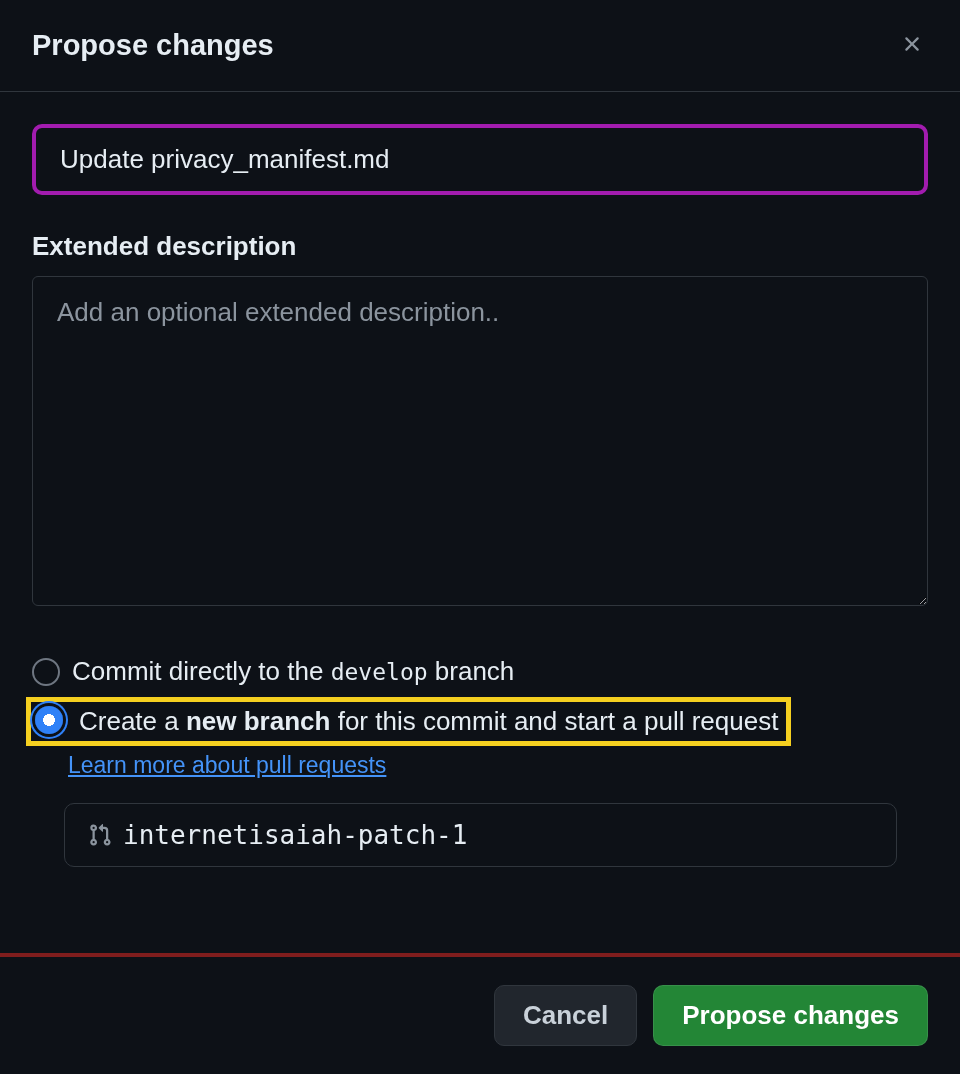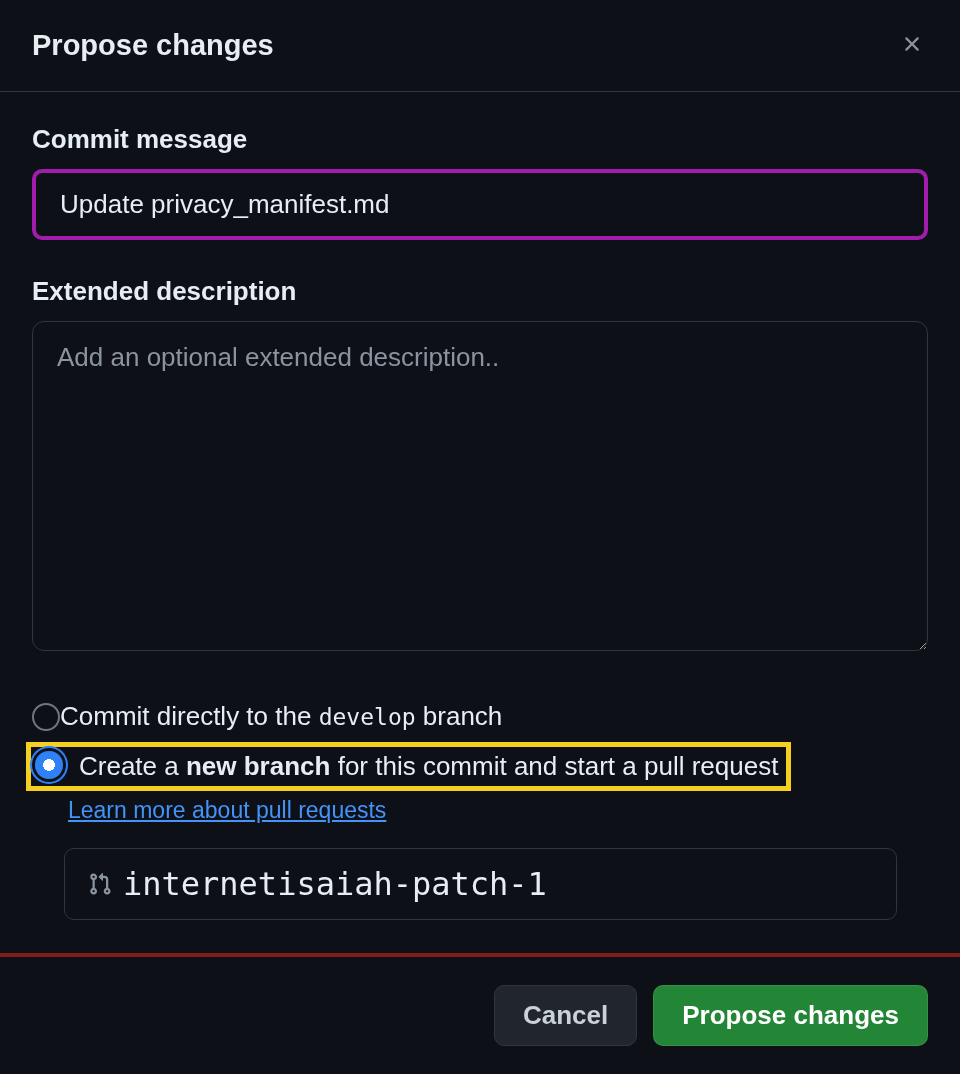--- a/index.html
+++ b/index.html
@@ -61,33 +61,33 @@
   font-size: 26px;
   color: #e6edf3;
   font-family: inherit;
 }
 .section { margin-bottom: 36px; }
 .textarea {
   width: 100%;
   height: 330px;
   background: #0d1117;
   border: 1px solid #30363d;
-  border-radius: 12px;
+  border-radius: 6px;
   padding: 20px 24px;
   font-size: 26px;
   color: #e6edf3;
   font-family: inherit;
   resize: vertical;
 }
 .textarea::placeholder { color: #8b949e; }
 .radio-group { margin-top: 8px; }
 .radio-row {
   display: flex;
   align-items: center;
-  gap: 0;
+  gap: 12px;
   padding: 10px 0;
 }
 .radio-input {
   appearance: none;
   width: 28px;
   height: 28px;
   border: 2px solid #6e7681;
   border-radius: 50%;
   cursor: pointer;
   position: relative;
@@ -129,21 +129,21 @@
   margin-left: 32px;
   margin-top: 24px;
   position: relative;
 }
 .branch-input {
   width: 833px;
   background: #0d1117;
   border: 1px solid #30363d;
   border-radius: 10px;
   padding: 16px 20px 16px 58px;
-  font-size: 32px;
+  font-size: 26px;
   color: #e6edf3;
   font-family: ui-monospace, SFMono-Regular, "SF Mono", Menlo, Consolas, monospace;
 }
 .branch-icon {
   position: absolute;
   left: 24px;
   top: 50%;
   transform: translateY(-50%);
   color: #8b949e;
 }
@@ -185,21 +185,20 @@
         <svg viewBox="0 0 16 16" fill="currentColor">
             <path d="M3.72 3.72a.75.75 0 0 1 1.06 0L8 6.94l3.22-3.22a.75.75 0 1 1 1.06 1.06L9.06 8l3.22 3.22a.75.75 0 1 1-1.06 1.06L8 9.06l-3.22 3.22a.75.75 0 0 1-1.06-1.06L6.94 8 3.72 4.78a.75.75 0 0 1 0-1.06Z"></path>
           </svg>
       </span>
     </button>
   </div>
 
   <div class="body">
 
     <div class="section">
-      <label class="field-label">Commit message</label>
       <input type="text" class="text-input" value="Update privacy_manifest.md" style="">
     </div>
 
     <div class="section">
       <label class="field-label">Extended description</label>
       <textarea class="textarea" placeholder="Add an optional extended description.." style=""></textarea>
     </div>
 
     <div class="radio-group">
       <div class="radio-row">

